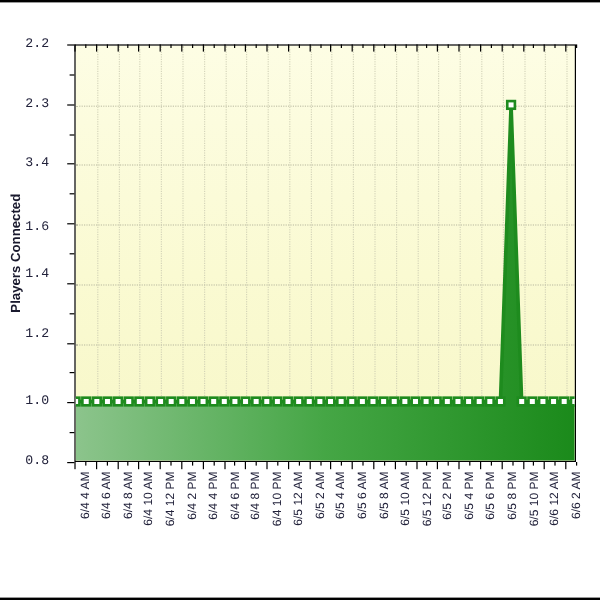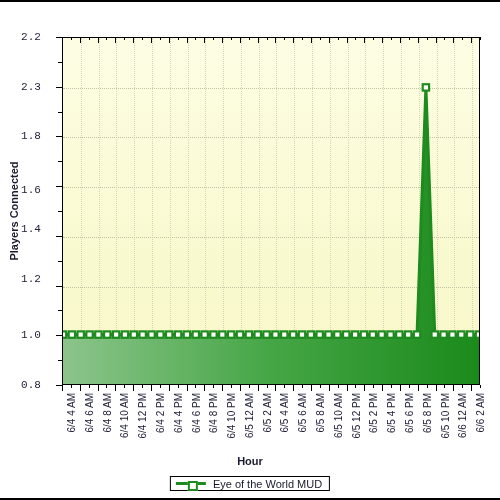--- a/index.html
+++ b/index.html
@@ -298,21 +298,21 @@
       <div class="tick-y" style="position: absolute; left: 56px; width: 6px; top: 84.7143px; height: 0px; border-top: 1px solid rgb(0, 0, 0);"></div>
       <div class="tick-y minor" style="position: absolute; left: 58px; width: 4px; top: 59.8571px; height: 0px; border-top: 1px solid rgb(0, 0, 0);"></div>
       <div class="tick-y" style="position: absolute; left: 56px; width: 6px; top: 35px; height: 0px; border-top: 1px solid rgb(0, 0, 0);"></div>
     </div>
   <div id="y-labels">
       <div class="ylabel-val" style="right: 447px; top: 383px;">0.8</div>
       <div class="ylabel-val" style="right: 447px; top: 333.286px;">1.0</div>
       <div class="ylabel-val" style="right: 447px; top: 277px;">1.2</div>
       <div class="ylabel-val" style="right: 447px; top: 227px;">1.4</div>
       <div class="ylabel-val" style="right: 447px; top: 188px;">1.6</div>
-      <div class="ylabel-val" style="right: 447px; top: 134.429px;">1.8</div>
+      <div class="ylabel-val" style="right: 447px; top: 134.429px;">3.4</div>
       <div class="ylabel-val" style="right: 447px; top: 84.7143px;">2.3</div>
       <div class="ylabel-val" style="right: 447px; top: 35px;">2.2</div>
     </div>
   <div id="x-ticks">
       <div style="position: absolute; left: 62px; width: 0px; height: 6px; top: 383px; border-left: 1px solid rgb(0, 0, 0);"></div>
       <div style="position: absolute; left: 62px; width: 0px; height: 6px; top: 35px; border-left: 1px solid rgb(0, 0, 0);"></div>
       <div style="position: absolute; left: 70.8936px; width: 0px; height: 3px; top: 383px; border-left: 1px solid rgb(0, 0, 0);"></div>
       <div style="position: absolute; left: 70.8936px; width: 0px; height: 3px; top: 35px; border-left: 1px solid rgb(0, 0, 0);"></div>
       <div style="position: absolute; left: 79.7872px; width: 0px; height: 6px; top: 383px; border-left: 1px solid rgb(0, 0, 0);"></div>
       <div style="position: absolute; left: 79.7872px; width: 0px; height: 6px; top: 35px; border-left: 1px solid rgb(0, 0, 0);"></div>
@@ -427,23 +427,15 @@
       <div class="xlabel-val" style="left: 350.596px; top: 391px;">6/5 12 PM</div>
       <div class="xlabel-val" style="left: 368.383px; top: 391px;">6/5 2 PM</div>
       <div class="xlabel-val" style="left: 386.17px; top: 391px;">6/5 4 PM</div>
       <div class="xlabel-val" style="left: 403.957px; top: 391px;">6/5 6 PM</div>
       <div class="xlabel-val" style="left: 421.745px; top: 391px;">6/5 8 PM</div>
       <div class="xlabel-val" style="left: 439.532px; top: 391px;">6/5 10 PM</div>
       <div class="xlabel-val" style="left: 457.319px; top: 391px;">6/6 12 AM</div>
       <div class="xlabel-val" style="left: 475.106px; top: 391px;">6/6 2 AM</div>
     </div>
 
-  <div id="x-axis-title">Hour</div>
-
-  <div id="legend">
-    <span id="legend-swatch">
-      <span class="lg-line"></span>
-      <span class="lg-marker"></span>
-    </span>
-    <span id="legend-label">Eye of the World MUD</span>
-  </div>
+
 
 </div>
 
 </body></html>

